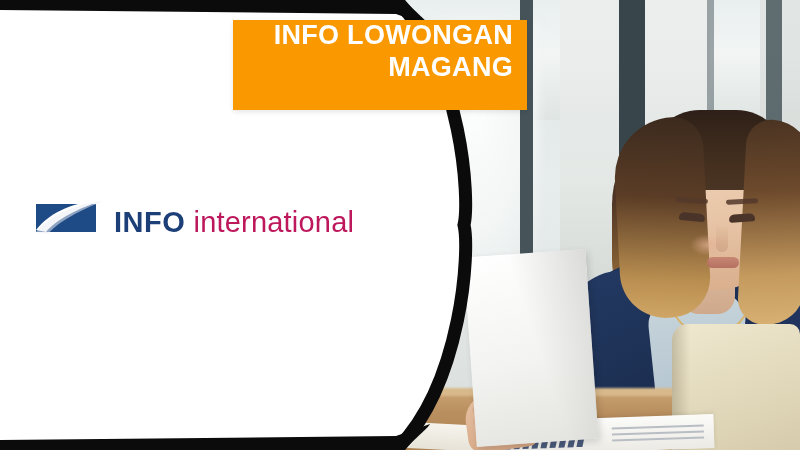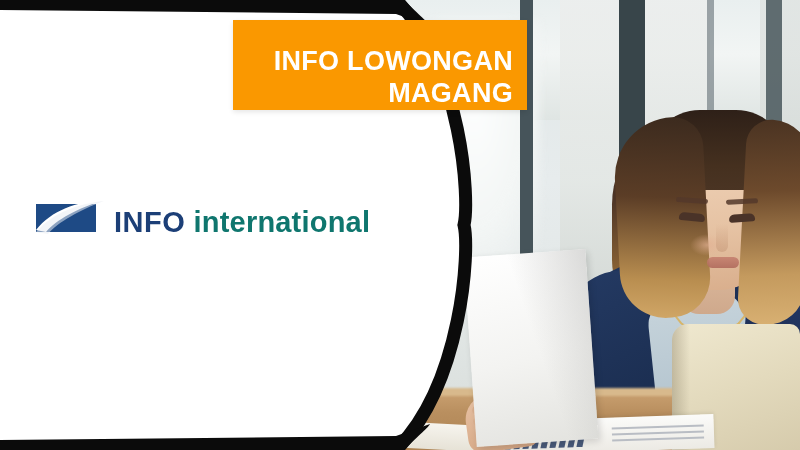--- a/index.html
+++ b/index.html
@@ -308,21 +308,21 @@
   }
   .oval-wrap svg { display: block; }
 
   
   .banner {
     position: absolute;
     left: 233px; top: 20px;
     width: 294px; height: 90px;
     background: #fa9800;
     display: flex;
-    align-items: flex-end;
+    align-items: flex-start;
     justify-content: flex-end;
     box-shadow: 0 2px 5px rgba(0,0,0,.10);
   }
   .banner-text {
     color: #ffffff;
     font-family: "Liberation Sans", sans-serif;
     font-weight: bold;
     font-size: 27px;
     line-height: 1.18;
     letter-spacing: .3px;
@@ -350,22 +350,22 @@
     line-height: 1;
     white-space: nowrap;
     margin-top: 10px;
   }
   .logo-text .astra {
     font-weight: bold;
     color: #1c3f77;
     letter-spacing: .5px;
   }
   .logo-text .intl {
-    font-weight: bold;
-    color: #0f766e;
+    font-weight: normal;
+    color: #be185d;
     letter-spacing: .2px;
   }
 </style>
 </head>
 <body>
 
 <div id="poster">
 
   <div class="photo">
     <div class="photo-base"></div>

